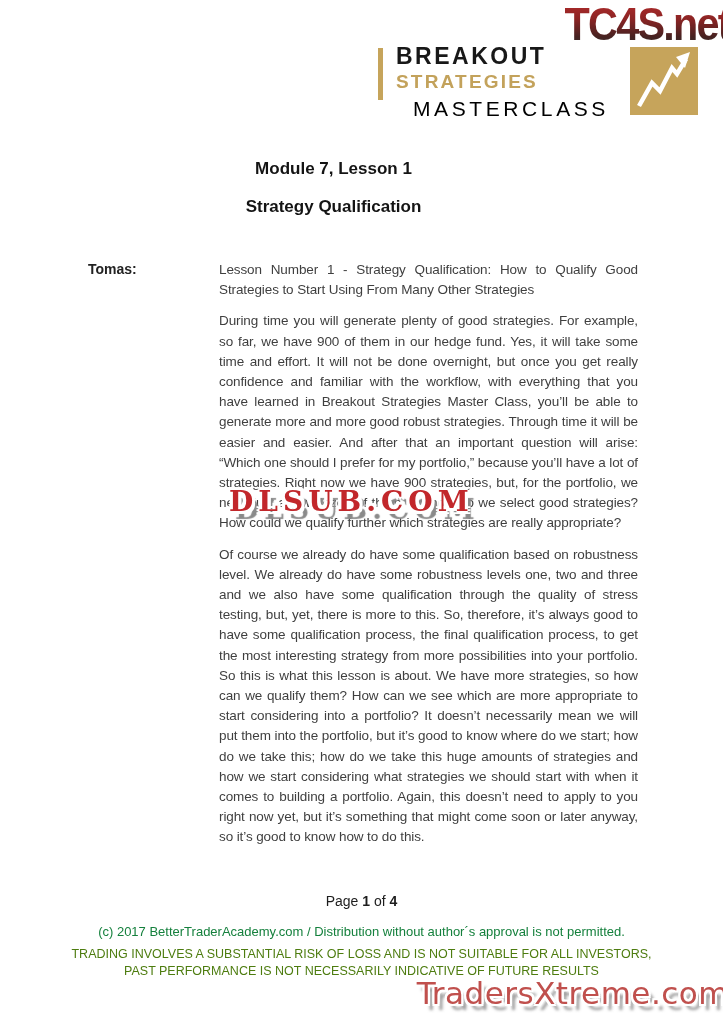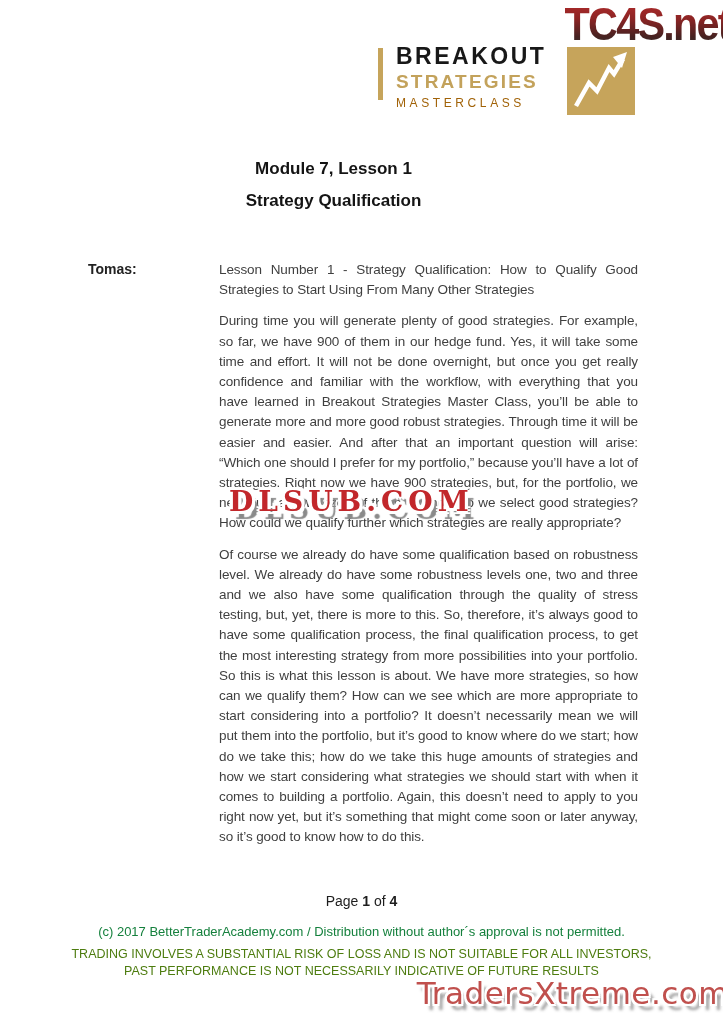--- a/index.html
+++ b/index.html
@@ -22,27 +22,27 @@
     background:linear-gradient(180deg,#ad2b2b 8%,#8c2424 40%,#472221 78%,#343030 100%);
     -webkit-background-clip:text;background-clip:text;color:transparent;
   }
 
   
   .logo{position:absolute;left:378px;top:45px;display:flex;align-items:flex-start;}
   .logo-bar{width:5px;height:52px;background:#c6a45b;margin-right:13px;margin-top:3px;}
   .logo-text{display:flex;flex-direction:column;}
   .logo-l1{font-size:23px;font-weight:bold;letter-spacing:2.5px;color:#181818;line-height:1.0;}
   .logo-l2{font-size:19px;font-weight:bold;letter-spacing:2.2px;color:#c3a25b;line-height:1.15;margin-top:3px;}
-  .logo-l3{font-size:12px;font-weight:500;letter-spacing:3.6px;color:#a16207;line-height:1.1;margin-top:4px;}
+  .logo-l3{font-size:21px;font-weight:500;letter-spacing:3.6px;color:#000000;line-height:1.1;margin-top:4px;margin-left:17px;}
   .logo-square{margin-left:21px;margin-top:2px;}
 
   
   .title{position:absolute;top:159px;left:0;width:667px;text-align:center;color:#141414;}
   .title div{font-size:17px;font-weight:bold;}
-  .title .t2{margin-top:12px;}
+  .title .t2{margin-top:18px;}
 
   
   .speaker{position:absolute;left:88px;top:261px;font-size:14px;font-weight:bold;color:#222;}
   .paras{
     position:absolute;left:219px;top:260px;width:419px;
     font-size:13.5px;line-height:20.2px;letter-spacing:-0.1px;
     color:#3f3f3f;text-align:justify;
   }
   .paras p{margin:0 0 11px 0;}
 

